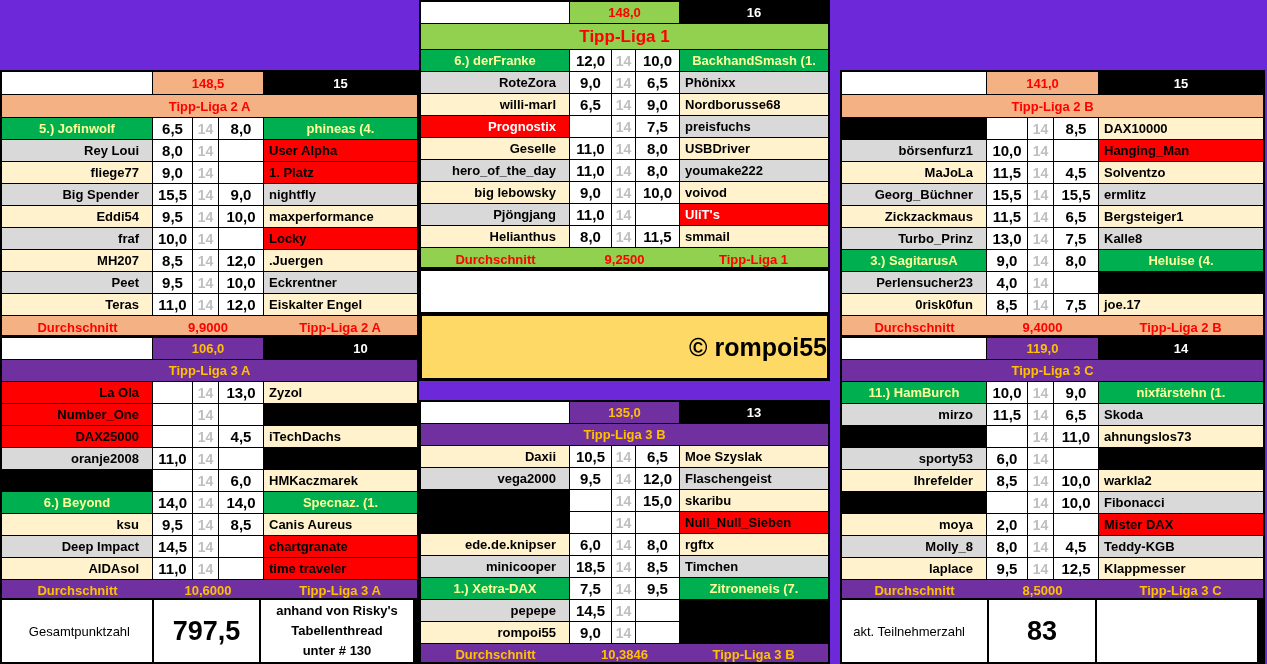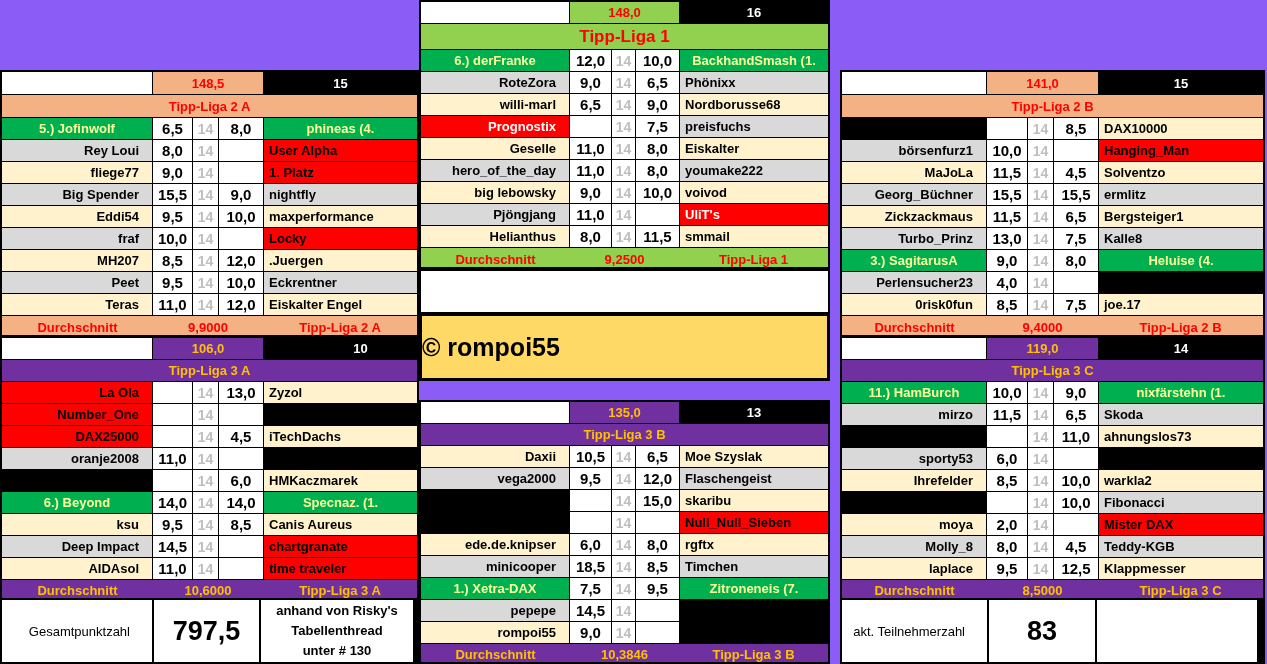--- a/index.html
+++ b/index.html
@@ -1,16 +1,16 @@
 <!DOCTYPE html>
 <html style="--green-header: #92D050; --green-row: #00B050; --yellow-text: #FFFF99; --orange: #F4B183; --purple: #7030A0; --purple-text: #FFC000; --gold: #FFD966; --red: #FF0000; --gray: #D9D9D9; --cream: #FFF2CC; --black-cell: #000000; --mid-gray: #BFBFBF;"><head>
 <meta charset="utf-8">
 <style>
   html,body{margin:0;padding:0;background:#fff;}
-  #stage{position:relative;width:1267px;height:664px;background:#8b5cf6;overflow:hidden;
+  #stage{position:relative;width:1267px;height:664px;background:#6d28d9;overflow:hidden;
          font-family:"Liberation Sans",sans-serif;}
   .block{position:absolute;box-sizing:border-box;background:#000;border:2px solid #000;
          display:grid;gap:1px;}
   .cell{display:flex;align-items:center;justify-content:center;background:#fff;
         font-weight:bold;font-size:13px;color:#000;overflow:hidden;white-space:nowrap;
         box-sizing:border-box;}
   .name-l{justify-content:flex-end;padding-right:13px;}
   .name-r{justify-content:flex-start;padding-left:5px;}
   .score{font-size:15px;}
   .mid{color:var(--mid-gray,#BFBFBF);font-size:14px;}
@@ -22,21 +22,21 @@
   .bg-black{background:var(--black-cell,#000000);}
   .th-green{background:var(--green-header,#92D050);color:var(--red,#FF0000);}
   .th-orange{background:var(--orange,#F4B183);color:var(--red,#FF0000);}
   .th-purple{background:var(--purple,#7030A0);color:var(--purple-text,#FFC000);}
   .count{background:var(--black-cell,#000000);color:#fff;text-align:right;}
   .title-big{font-size:17px;}
   .avgrow{display:flex;align-items:flex-end;}
   .avgrow span{display:block;text-align:center;}
   .filler{position:absolute;box-sizing:border-box;background:#fff;border:2px solid #000;}
   .copyright{position:absolute;box-sizing:border-box;background:var(--gold,#FFD966);
-             border:3px solid #000;display:flex;align-items:center;justify-content:flex-start;
+             border:3px solid #000;display:flex;align-items:center;justify-content:flex-end;
              font-size:25px;font-weight:bold;color:#000;}
   .foot{position:absolute;box-sizing:border-box;background:#000;border:2px solid #000;
         display:flex;gap:2px;}
   .fcell{background:#fff;display:flex;align-items:center;justify-content:center;
          box-sizing:border-box;font-size:13px;color:#000;}
   .flabel{justify-content:flex-end;padding-right:22px;font-weight:normal;}
   .fvalue{font-size:27px;font-weight:600;}
   .fnote{flex-direction:column;font-weight:bold;line-height:20px;}
 </style>
 </head>
@@ -67,21 +67,21 @@
         <div class="cell bg-cream name-r">Nordborusse68</div>
         <div class="cell bg-redw name-l">Prognostix</div>
         <div class="cell score"></div>
         <div class="cell mid">14</div>
         <div class="cell score">7,5</div>
         <div class="cell bg-gray name-r">preisfuchs</div>
         <div class="cell bg-cream name-l">Geselle</div>
         <div class="cell score">11,0</div>
         <div class="cell mid">14</div>
         <div class="cell score">8,0</div>
-        <div class="cell bg-cream name-r">Eiskalter</div>
+        <div class="cell bg-cream name-r">USBDriver</div>
         <div class="cell bg-gray name-l">hero_of_the_day</div>
         <div class="cell score">11,0</div>
         <div class="cell mid">14</div>
         <div class="cell score">8,0</div>
         <div class="cell bg-gray name-r">youmake222</div>
         <div class="cell bg-cream name-l">big lebowsky</div>
         <div class="cell score">9,0</div>
         <div class="cell mid">14</div>
         <div class="cell score">10,0</div>
         <div class="cell bg-cream name-r">voivod</div>

